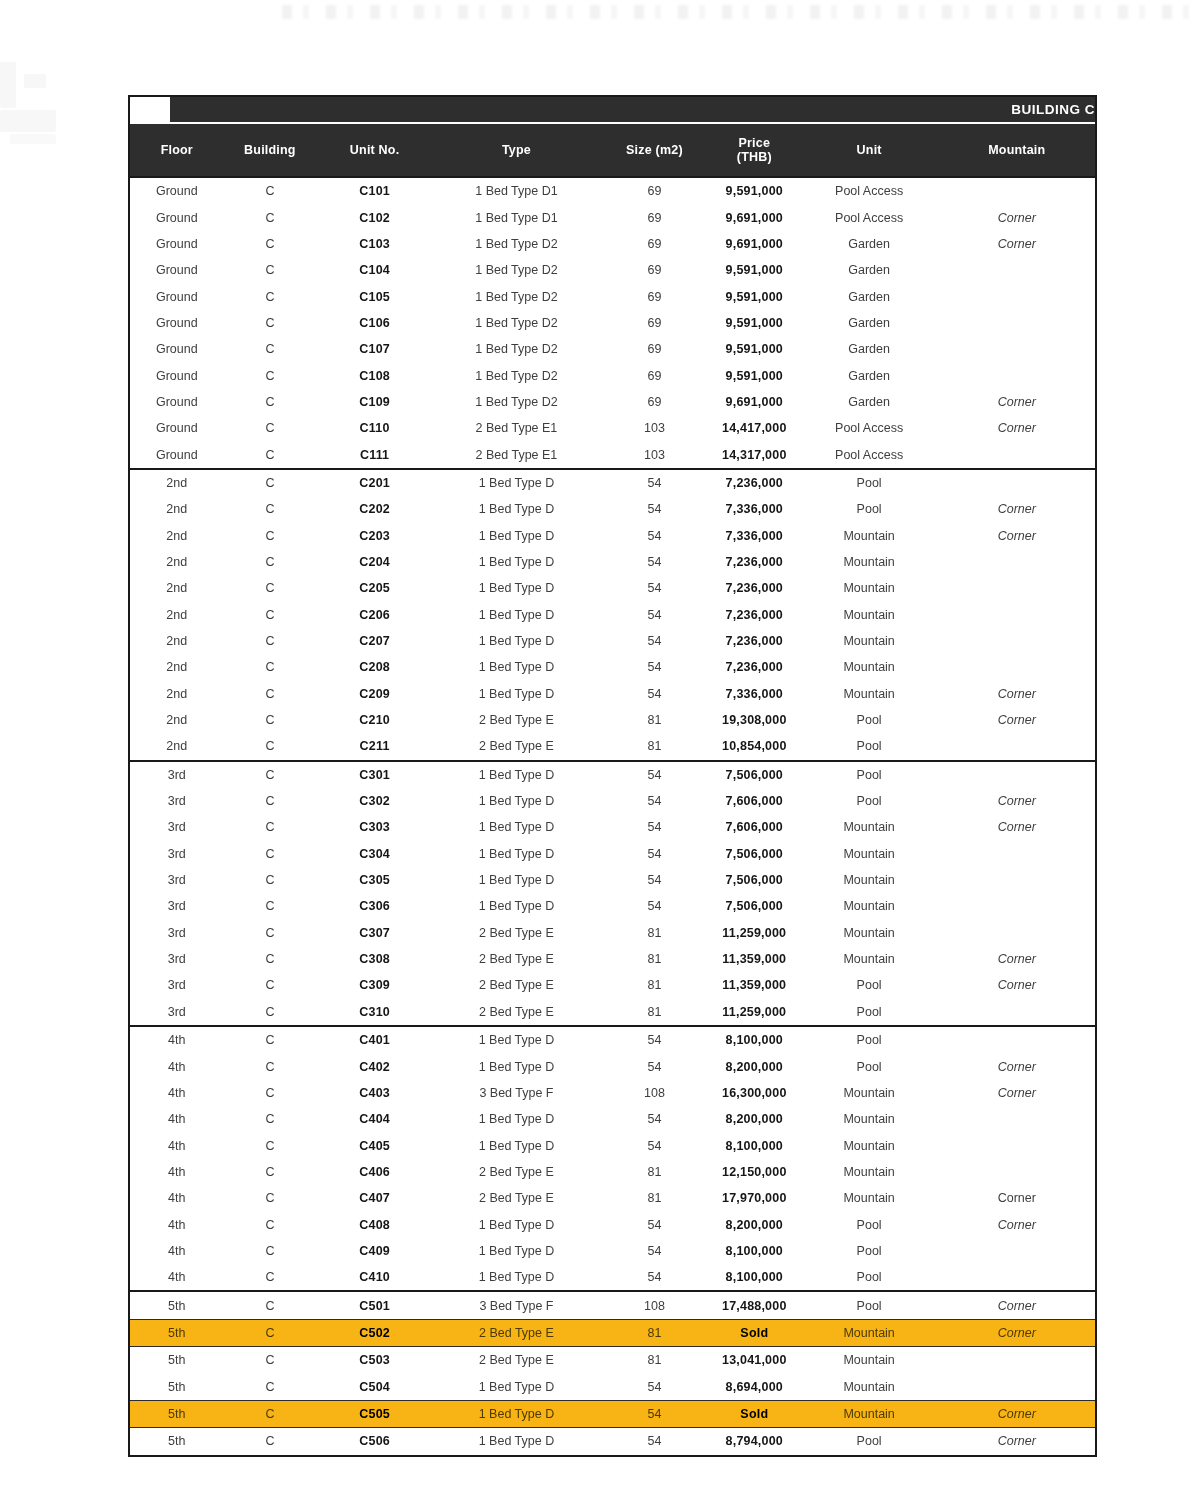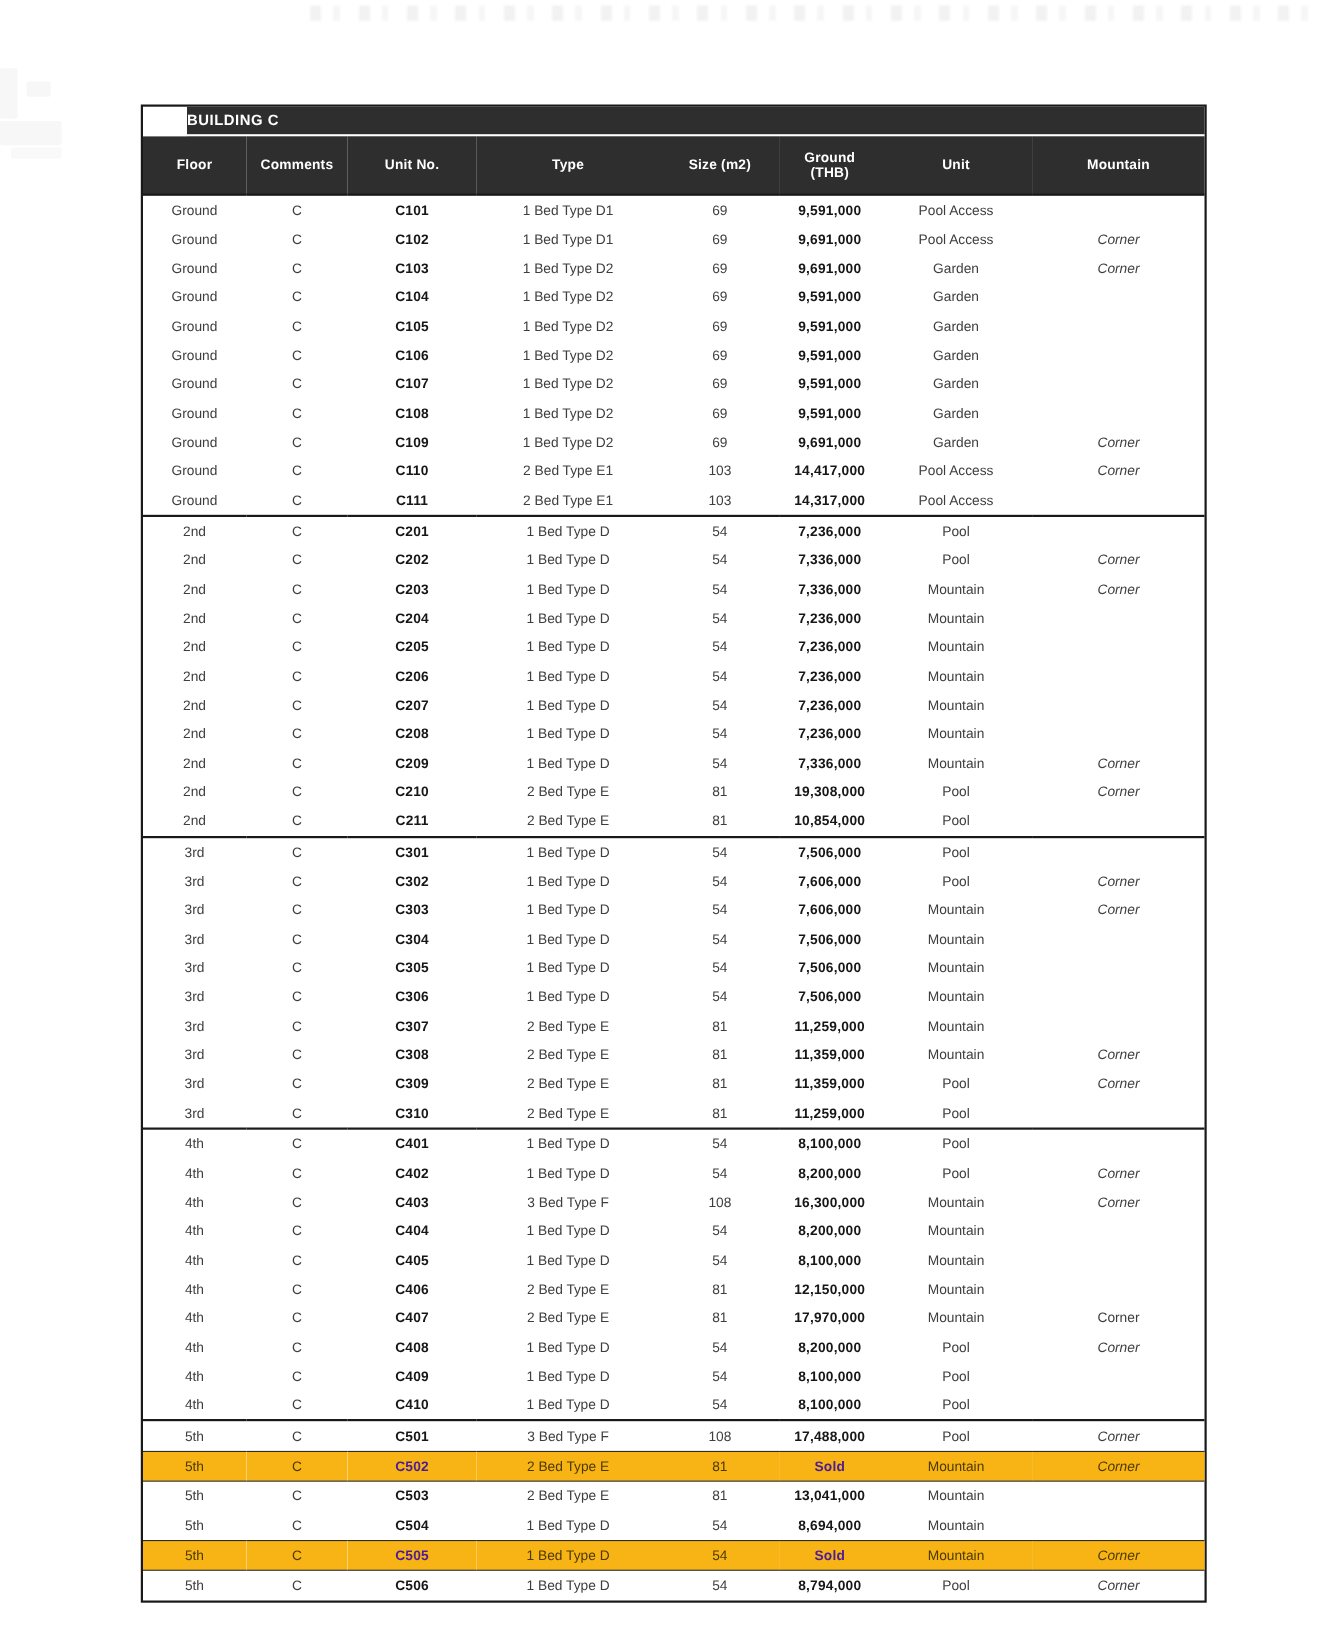--- a/index.html
+++ b/index.html
@@ -41,21 +41,21 @@
     border: 2px solid var(--border-color, #191919);
     box-sizing: border-box;
     background: #ffffff;
   }
   .title-bar {
     background: var(--header-bg, #2e2e2e);
     color: var(--header-text, #ffffff);
     font-weight: bold;
     font-size: 13.5px;
     letter-spacing: 0.5px;
-    text-align: left;
+    text-align: right;
     height: 25px;
     line-height: 25px;
     border-bottom: 2px solid #ffffff;
     margin-left: 40px;
   }
   table {
     width: 100%;
     border-collapse: collapse;
     table-layout: fixed;
   }
@@ -82,21 +82,21 @@
   tbody tr.section-start td { border-top: 2px solid var(--border-color, #191919); }
   td.c-unit, td.c-price { font-weight: bold; color: #161616; letter-spacing: 0.2px; }
   td.c-comment { font-style: italic; }
   td.c-comment.upright { font-style: normal; }
   tr.sold td {
     background: var(--sold-bg, #f8b414);
     border-top: 1px solid #2b2b2b;
     border-bottom: 1px solid #2b2b2b;
     color: #4c3a05;
   }
-  tr.sold td.c-unit, tr.sold td.c-price { color: #4c1d95; }
+  tr.sold td.c-unit, tr.sold td.c-price { color: #000000; }
 </style>
 </head>
 <body>
 
 <div class="page">
 
   <div class="wm-top"></div>
   <div class="wm-left">
     <div class="blob b1"></div>
     <div class="blob b2"></div>
@@ -113,25 +113,25 @@
           <col style="width: 12.1%;">
           <col style="width: 17.3%;">
           <col style="width: 11.3%;">
           <col style="width: 9.4%;">
           <col style="width: 14.4%;">
           <col style="width: 16.2%;">
         </colgroup>
       <thead>
         <tr>
             <th>Floor</th>
-            <th>Comments</th>
+            <th>Building</th>
             <th>Unit No.</th>
             <th>Type</th>
             <th>Size (m2)</th>
-            <th>Ground (THB)</th>
+            <th>Price (THB)</th>
             <th>Unit</th>
             <th>Mountain</th>
           </tr>
       </thead>
       <tbody>
           <tr>
             <td class="c-floor">Ground</td>
             <td class="c-building">C</td>
             <td class="c-unit">C101</td>
             <td class="c-type">1 Bed Type D1</td>

